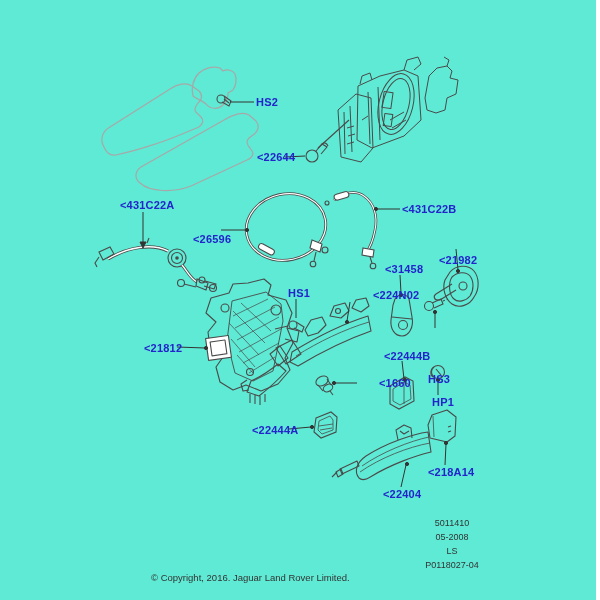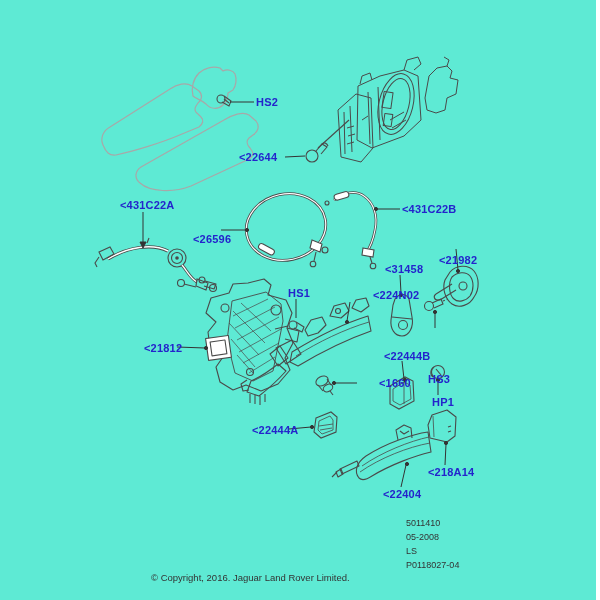--- a/index.html
+++ b/index.html
@@ -6,21 +6,21 @@
   .canvas{
     position:relative;width:596px;height:600px;background:#5eead4;overflow:hidden;
     font-family:"Liberation Sans","DejaVu Sans",sans-serif;
   }
   .art{position:absolute;left:0;top:0;}
   .callout{
     position:absolute;font-size:11px;font-weight:bold;color:#2424cc;
     white-space:nowrap;line-height:11px;letter-spacing:0.2px;cursor:pointer;
   }
   .footer-block{
-    position:absolute;left:406px;top:516px;width:92px;text-align:left;
+    position:absolute;left:406px;top:516px;width:92px;text-align:center;
     font-size:9px;line-height:14px;color:#333333;
   }
   .copyright{
     position:absolute;left:151px;top:572px;font-size:9.5px;color:#333333;
   }
 </style>
 </head>
 <body>
 
 <div class="canvas">
@@ -229,21 +229,21 @@
       <line x1="289" y1="429" x2="311" y2="427"></line>
         <circle cx="312" cy="427" r="1.6"></circle>
       <line x1="446" y1="444" x2="445" y2="465"></line>
         <circle cx="446" cy="443" r="1.6"></circle>
       <line x1="401" y1="487" x2="406" y2="465"></line>
         <circle cx="407" cy="464" r="1.6"></circle>
     </g>
   </svg>
 
   <div class="callout" style="left:256px;top:97px;">HS2</div>
-  <div class="callout" style="left:239px;top:152px;">&lt;22644</div>
+  <div class="callout" style="left:257px;top:152px;">&lt;22644</div>
   <div class="callout" style="left:120px;top:200px;">&lt;431C22A</div>
   <div class="callout" style="left:193px;top:225px;margin-top:9px;">&lt;26596</div>
   <div class="callout" style="left:402px;top:204px;">&lt;431C22B</div>
   <div class="callout" style="left:439px;top:239px;margin-top:16px;">&lt;21982</div>
   <div class="callout" style="left:385px;top:264px;">&lt;31458</div>
   <div class="callout" style="left:288px;top:288px;">HS1</div>
   <div class="callout" style="left:341px;top:290px;margin-left:32px;">&lt;224N02</div>
   <div class="callout" style="left:428px;top:330px;margin-top:44px;">HS3</div>
   <div class="callout" style="left:144px;top:343px;">&lt;21812</div>
   <div class="callout" style="left:384px;top:351px;">&lt;22444B</div>

